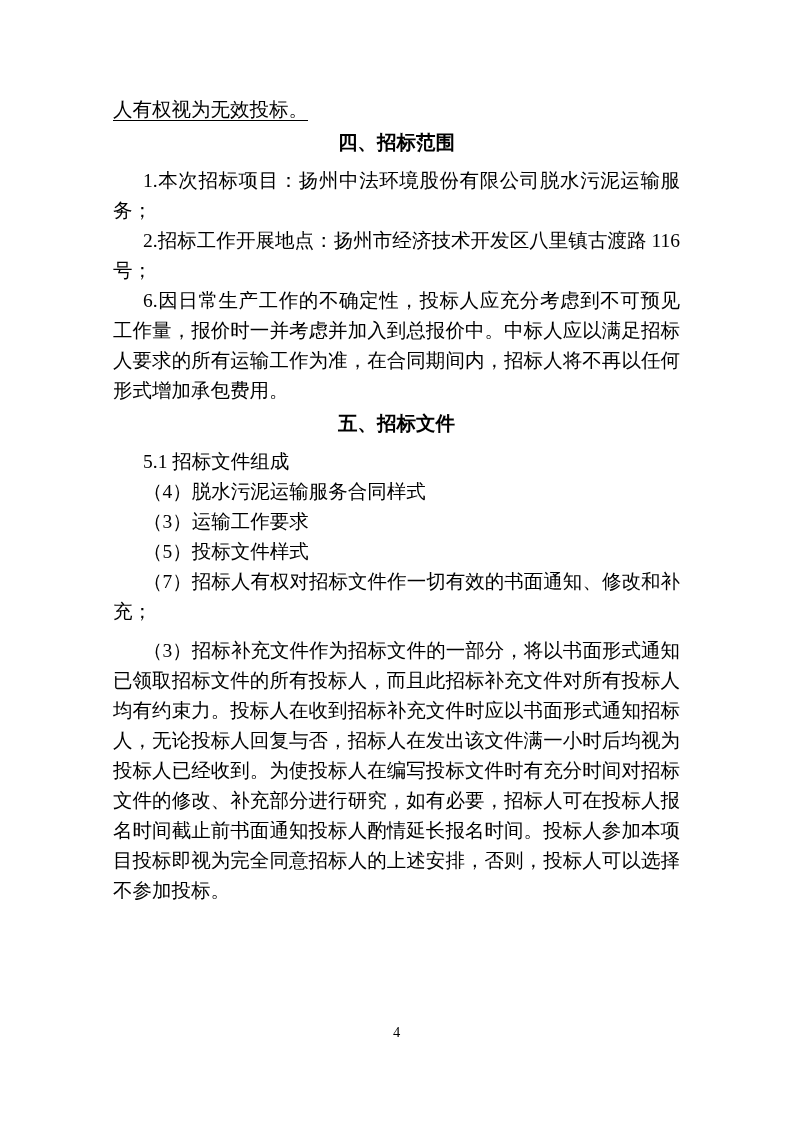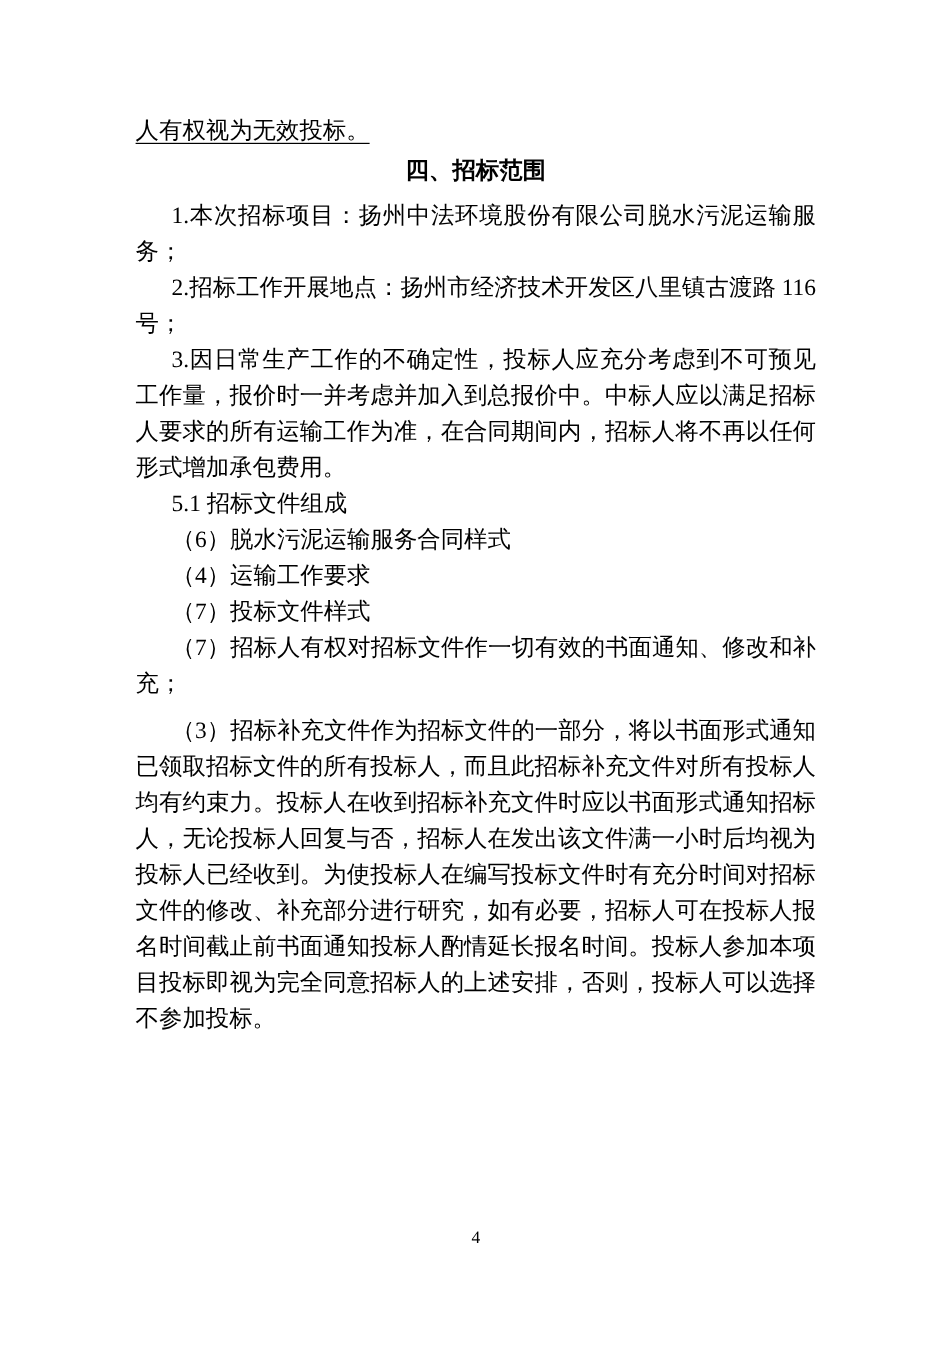--- a/index.html
+++ b/index.html
@@ -63,27 +63,28 @@
 
 <div class="page">
   <div class="content">
 
     <p class="lead"><span class="ul-pad">人有权视为无效投标。</span></p>
 
     <p class="heading">四、招标范围</p>
 
     <p class="indent">1.本次招标项目：扬州中法环境股份有限公司脱水污泥运输服务；</p>
     <p class="indent">2.招标工作开展地点：扬州市经济技术开发区八里镇古渡路 116 号；</p>
-    <p class="indent">3.因日常生产工作的不确定性，投标人应充分考虑到不可预见工作量，报价时一并考虑并加入到总报价中。中标人应以满足招标人要求的所有运输工作为准，在合同期间内，招标人将不再以任何形式增加承包费用。</p>
+    <p class="indent">6.因日常生产工作的不确定性，投标人应充分考虑到不可预见工作量，报价时一并考虑并加入到总报价中。中标人应以满足招标人要求的所有运输工作为准，在合同期间内，招标人将不再以任何形式增加承包费用。</p>
 
+    <p class="heading">五、招标文件</p>
 
     <p class="indent">5.1 招标文件组成</p>
-    <p class="indent">（6）脱水污泥运输服务合同样式</p>
-    <p class="indent">（4）运输工作要求</p>
-    <p class="indent">（7）投标文件样式</p>
+    <p class="indent">（4）脱水污泥运输服务合同样式</p>
+    <p class="indent">（3）运输工作要求</p>
+    <p class="indent">（5）投标文件样式</p>
 
     <p class="indent">（7）招标人有权对招标文件作一切有效的书面通知、修改和补充；</p>
     <p class="indent gap-before-lg">（3）招标补充文件作为招标文件的一部分，将以书面形式通知已领取招标文件的所有投标人，而且此招标补充文件对所有投标人均有约束力。投标人在收到招标补充文件时应以书面形式通知招标人，无论投标人回复与否，招标人在发出该文件满一小时后均视为投标人已经收到。为使投标人在编写投标文件时有充分时间对招标文件的修改、补充部分进行研究，如有必要，招标人可在投标人报名时间截止前书面通知投标人酌情延长报名时间。投标人参加本项目投标即视为完全同意招标人的上述安排，否则，投标人可以选择不参加投标。</p>
 
   </div>
 
   <div class="page-number">4</div>
 </div>
 
 </body></html>

